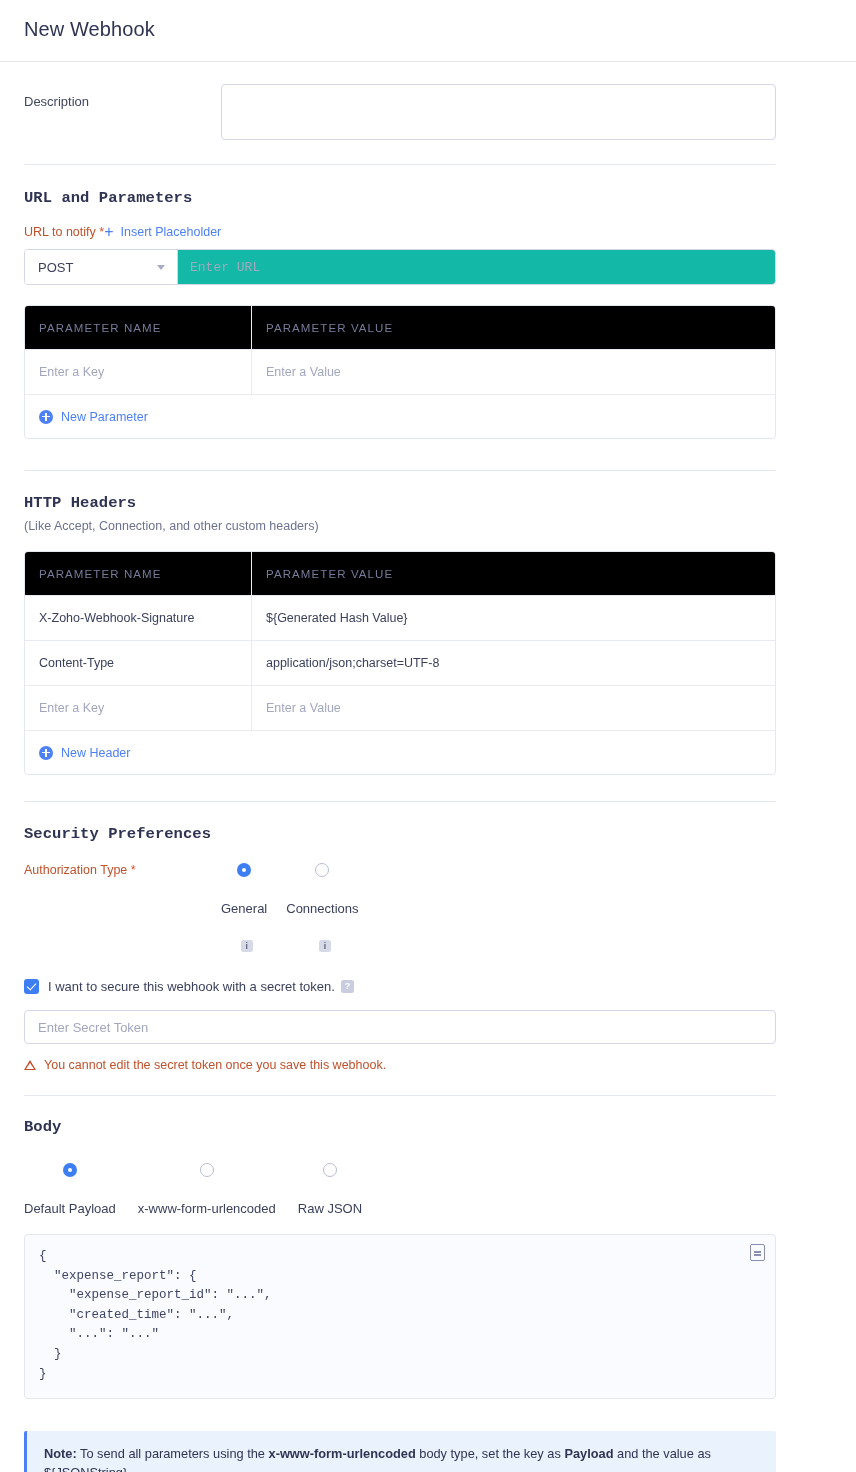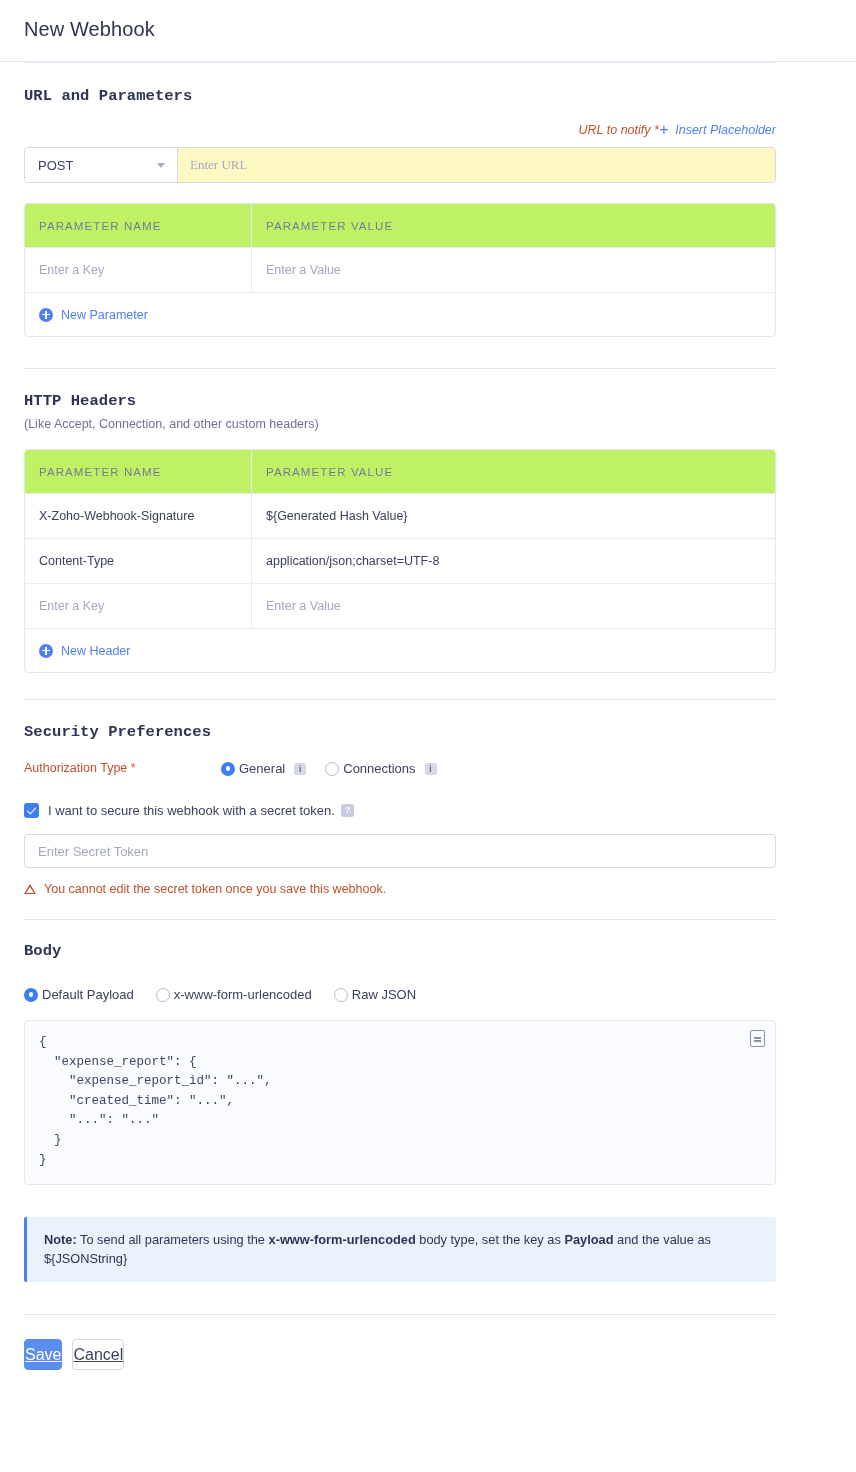--- a/index.html
+++ b/index.html
@@ -64,24 +64,23 @@
   }
 
   .req-label {
     font-size: 12.5px;
     color: #c0512b;
   }
   .req-label .star { color: #e04f2a; }
 
   .label-line {
     display: flex;
-    justify-content: flex-end;
+    justify-content: flex-start;
     align-items: center;
     width: 752px;
-    font-style: italic;
   }
   .link-blue {
     font-size: 12.5px;
     color: #4e80f5;
     display: inline-flex;
     align-items: center;
     gap: 7px;
     cursor: pointer;
   }
   .plus-glyph {
@@ -119,38 +118,38 @@
     width: 0; height: 0;
     border-left: 4.5px solid transparent;
     border-right: 4.5px solid transparent;
     border-top: 5px solid #a7abc4;
   }
   .url-input {
     flex: 1;
     border: none;
     outline: none;
     padding: 0 12px;
-    font-family: Liberation Serif, serif;
+    font-family: Liberation Mono, monospace;
     font-size: 13px;
     color: #2f3453;
-    background: #fef9c3;
+    background: #14b8a6;
   }
   .url-input::placeholder, .tok-input::placeholder { color: #a3a7bf; }
 
   
   .ptable {
     width: 752px;
     border: 1px solid #e4e6f0;
     border-radius: 4px;
     overflow: hidden;
     background: #fff;
   }
   .ptable .trow { display: flex; border-bottom: 1px solid #e9ebf4; }
   .ptable .trow:last-child { border-bottom: none; }
-  .ptable .thead { background: #bef264; }
+  .ptable .thead { background: #000000; }
   .ptable .tc {
     padding: 0 14px;
     height: 44px;
     display: flex;
     align-items: center;
     font-size: 12.5px;
     color: #3a3f5c;
     overflow: hidden;
     white-space: nowrap;
   }
@@ -191,24 +190,25 @@
     background: #fff;
   }
   .circ-plus::before { left: 3px; right: 3px; top: 6.3px; height: 1.6px; }
   .circ-plus::after { top: 3px; bottom: 3px; left: 6.2px; width: 1.6px; }
 
   
   .opt-row { display: flex; }
   .radio-item {
     display: inline-flex;
     align-items: center;
-    gap: 4px;
+    gap: 24px;
     font-size: 13px;
     color: #3a3f5c;
     cursor: pointer;
+    flex-direction: column;
   }
   .radio {
     width: 14px; height: 14px;
     border-radius: 50%;
     border: 1.5px solid #b9bdd2;
     background: #fff;
     flex: 0 0 14px;
     position: relative;
   }
   .radio.on {
@@ -369,20 +369,24 @@
 </style>
 </head>
 <body>
 
 <div class="page">
 
   <h1 class="page-title">New Webhook</h1>
   <div class="hr full" style="width:856px;"></div>
 
   
+  <div class="row" style="padding:22px 0 24px 0;">
+    <div class="field-label">Description</div>
+    <textarea class="desc-box" placeholder="" style=""></textarea>
+  </div>
   <div class="hr"></div>
 
   
   <h2 class="section-title" style="margin-top:24px;">URL and Parameters</h2>
 
   <div class="label-line" style="margin-top:17px;">
     <div class="req-label">
       <span>URL to notify</span>
       <span class="star">*</span>
     </div>

